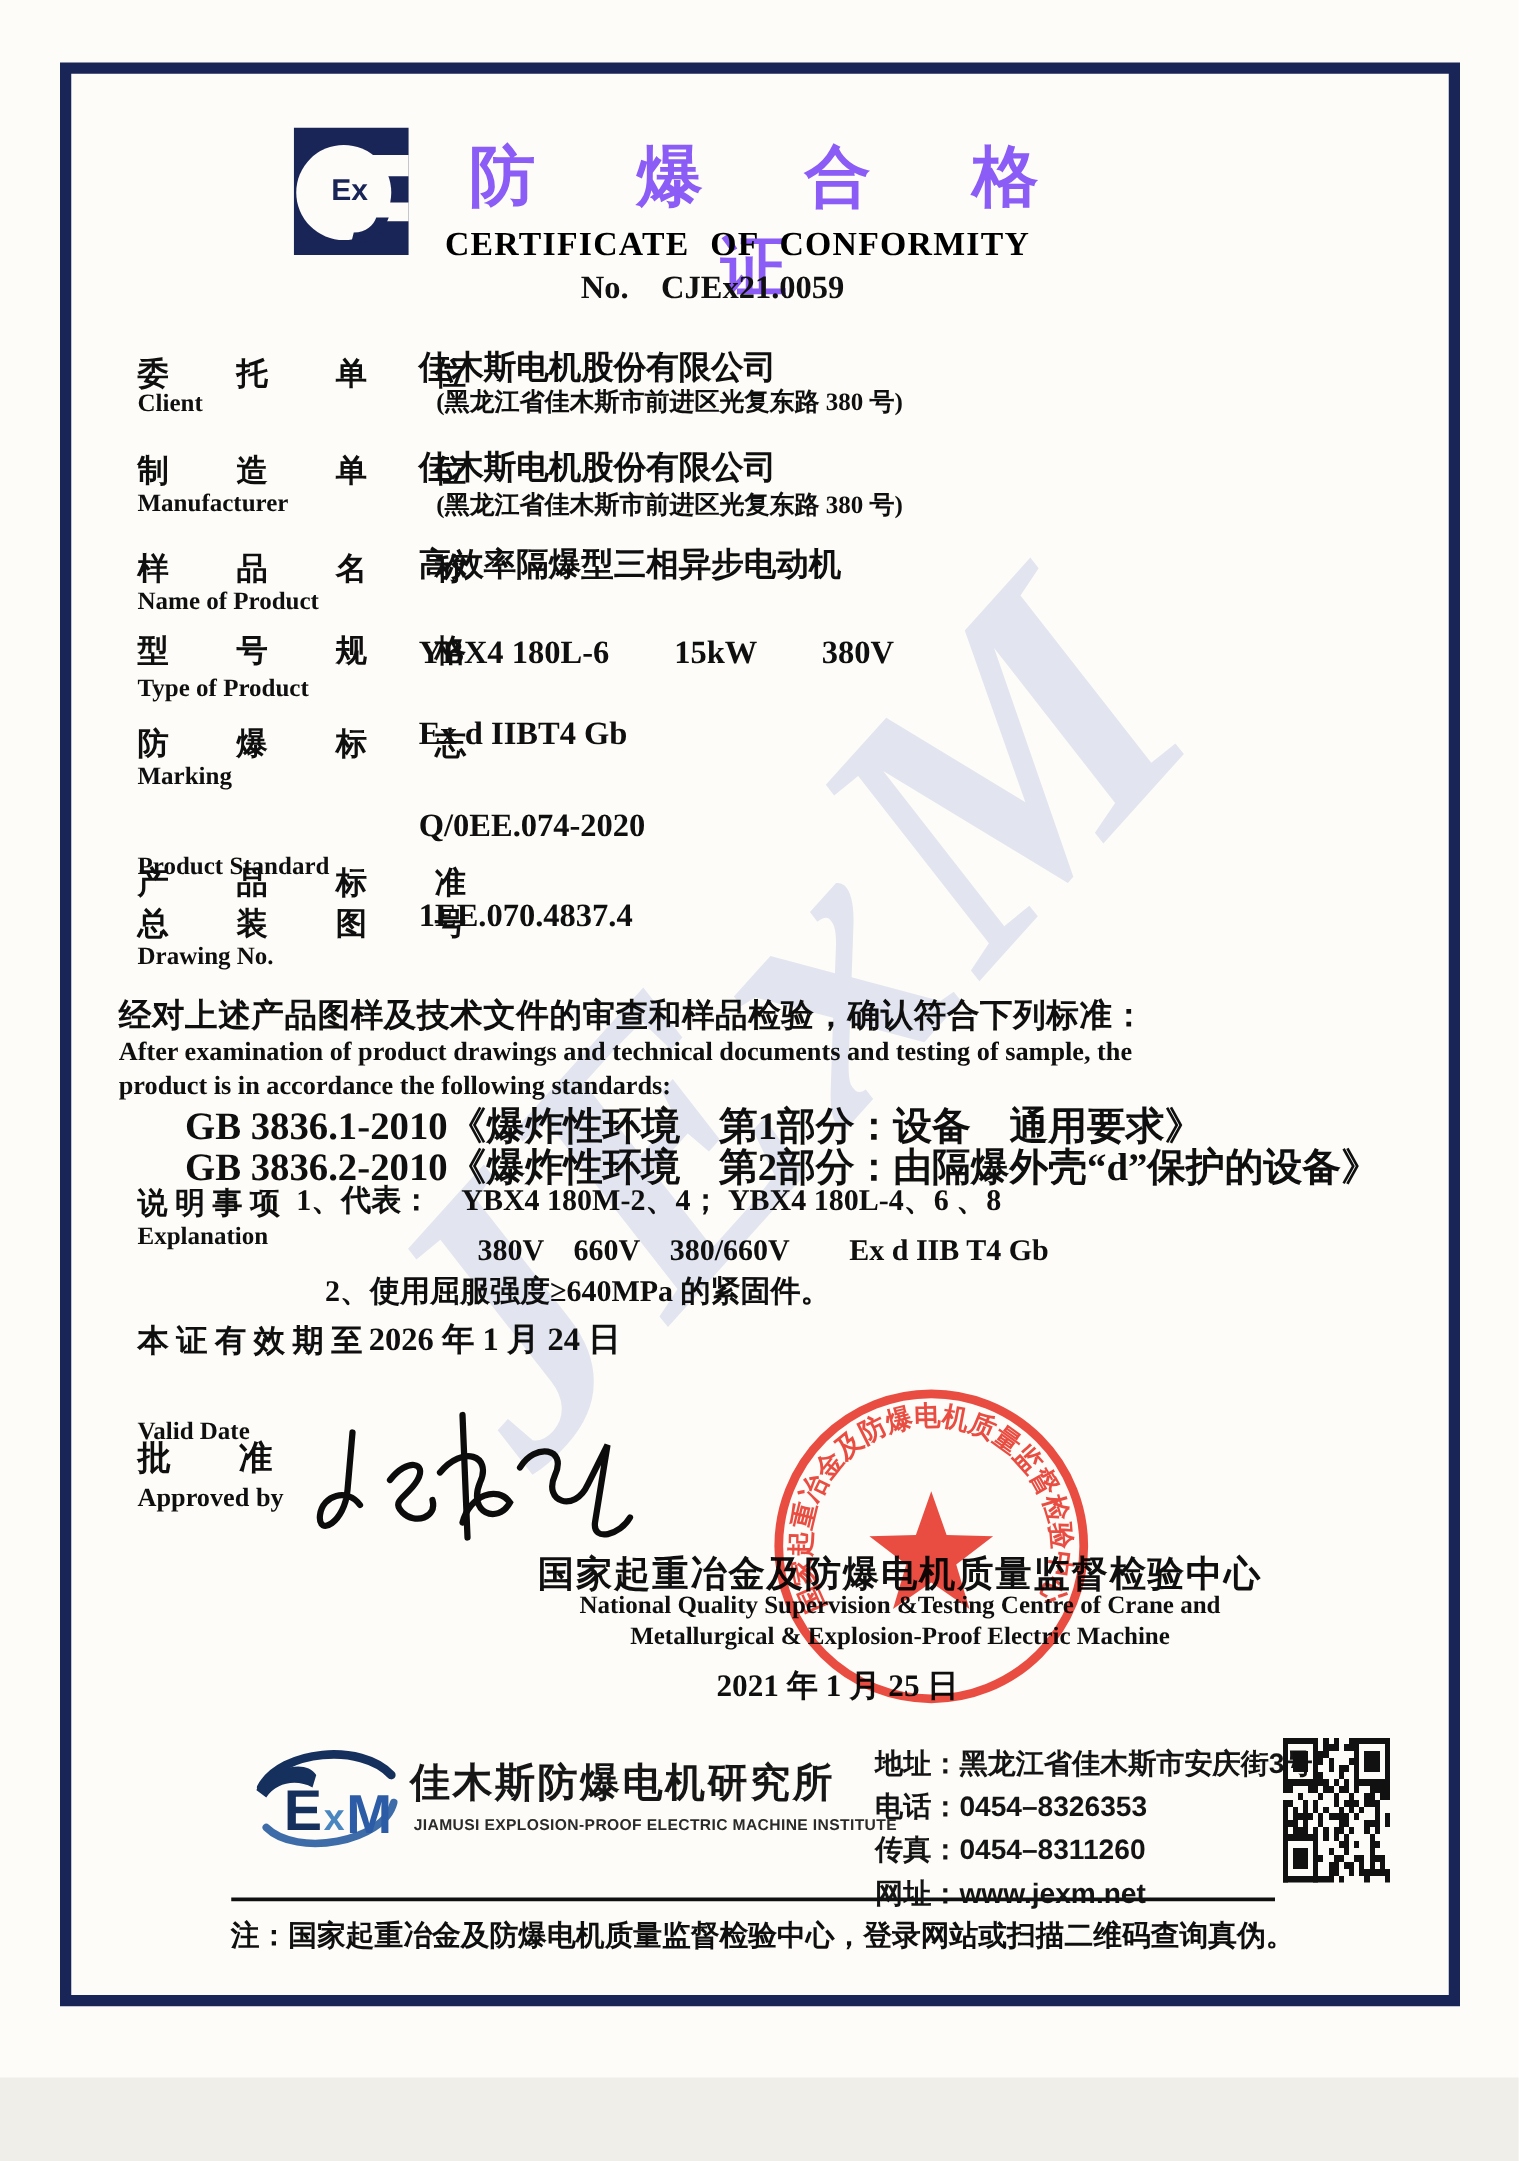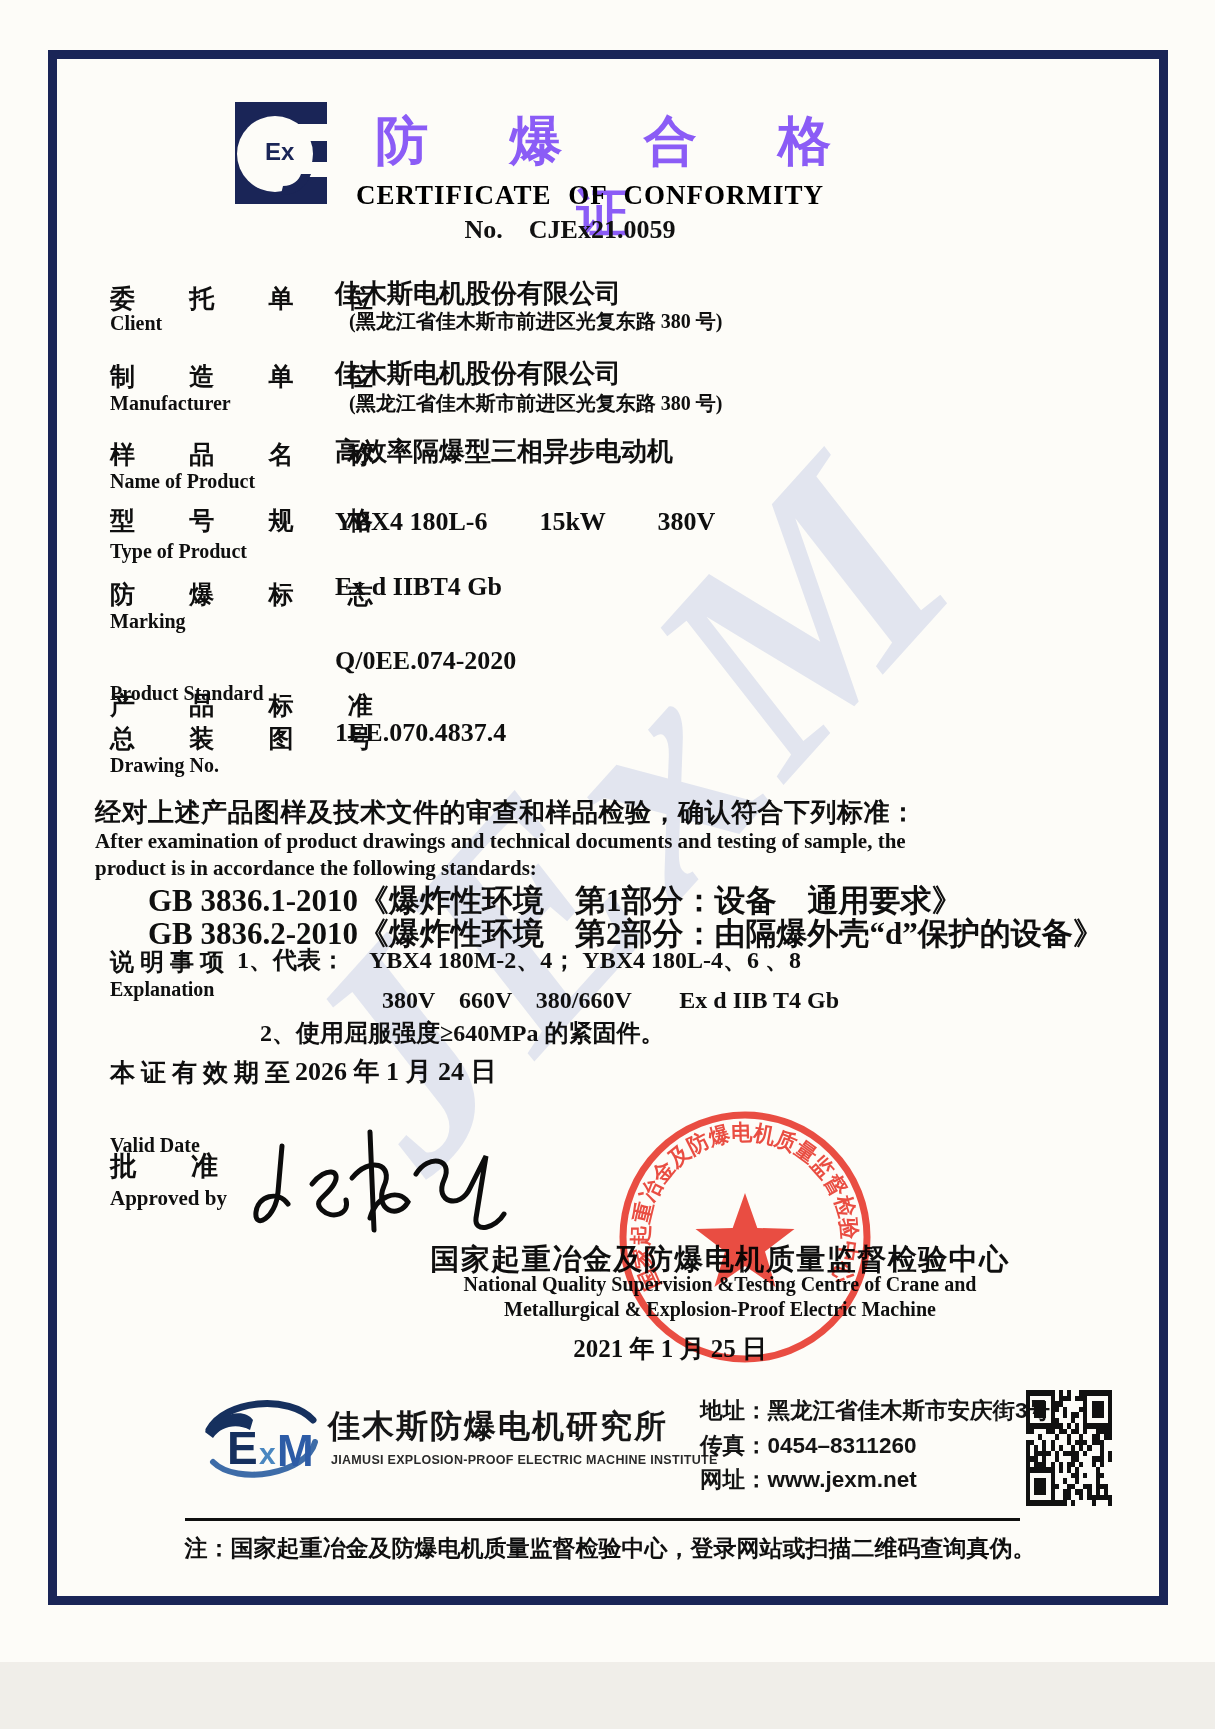--- a/index.html
+++ b/index.html
@@ -158,20 +158,21 @@
       <path d="M12,42 C28,22 52,18 60,30 L57,40 C44,33 28,36 20,48 Z" fill="#16305e"></path>
       <text x="34" y="74" font-family="Liberation Sans, sans-serif" font-weight="bold" font-size="46" fill="#16305e">E</text>
       <text x="66" y="74" font-family="Liberation Sans, sans-serif" font-weight="bold" font-size="30" fill="#4a87c0">x</text>
       <text x="84" y="76" font-family="Liberation Sans, sans-serif" font-weight="bold" font-size="44" fill="#2d5ca6">M</text>
     </svg>
     <div class="abs inst-cn">佳木斯防爆电机研究所</div>
     <div class="abs inst-en">JIAMUSI EXPLOSION-PROOF ELECTRIC MACHINE INSTITUTE</div>
 
     <div class="abs contact">
       <div><span>地址：</span><span>黑龙江省佳木斯市安庆街3号</span></div>
+      <div><span>电话：</span><span>0454–8326353</span></div>
       <div><span>传真：</span><span>0454–8311260</span></div>
       <div><span>网址：</span><span>www.jexm.net</span></div>
     </div>
 
     <svg id="qr" class="abs qr" width="86" height="116" viewBox="0 0 21 21" preserveAspectRatio="none" fill="#111" shape-rendering="crispEdges">
         <rect x="0" y="7" width="1" height="1"></rect>
         <rect x="0" y="9" width="1" height="1"></rect>
         <rect x="0" y="10" width="1" height="1"></rect>
         <rect x="0" y="11" width="1" height="1"></rect>
         <rect x="0" y="12" width="1" height="1"></rect>

